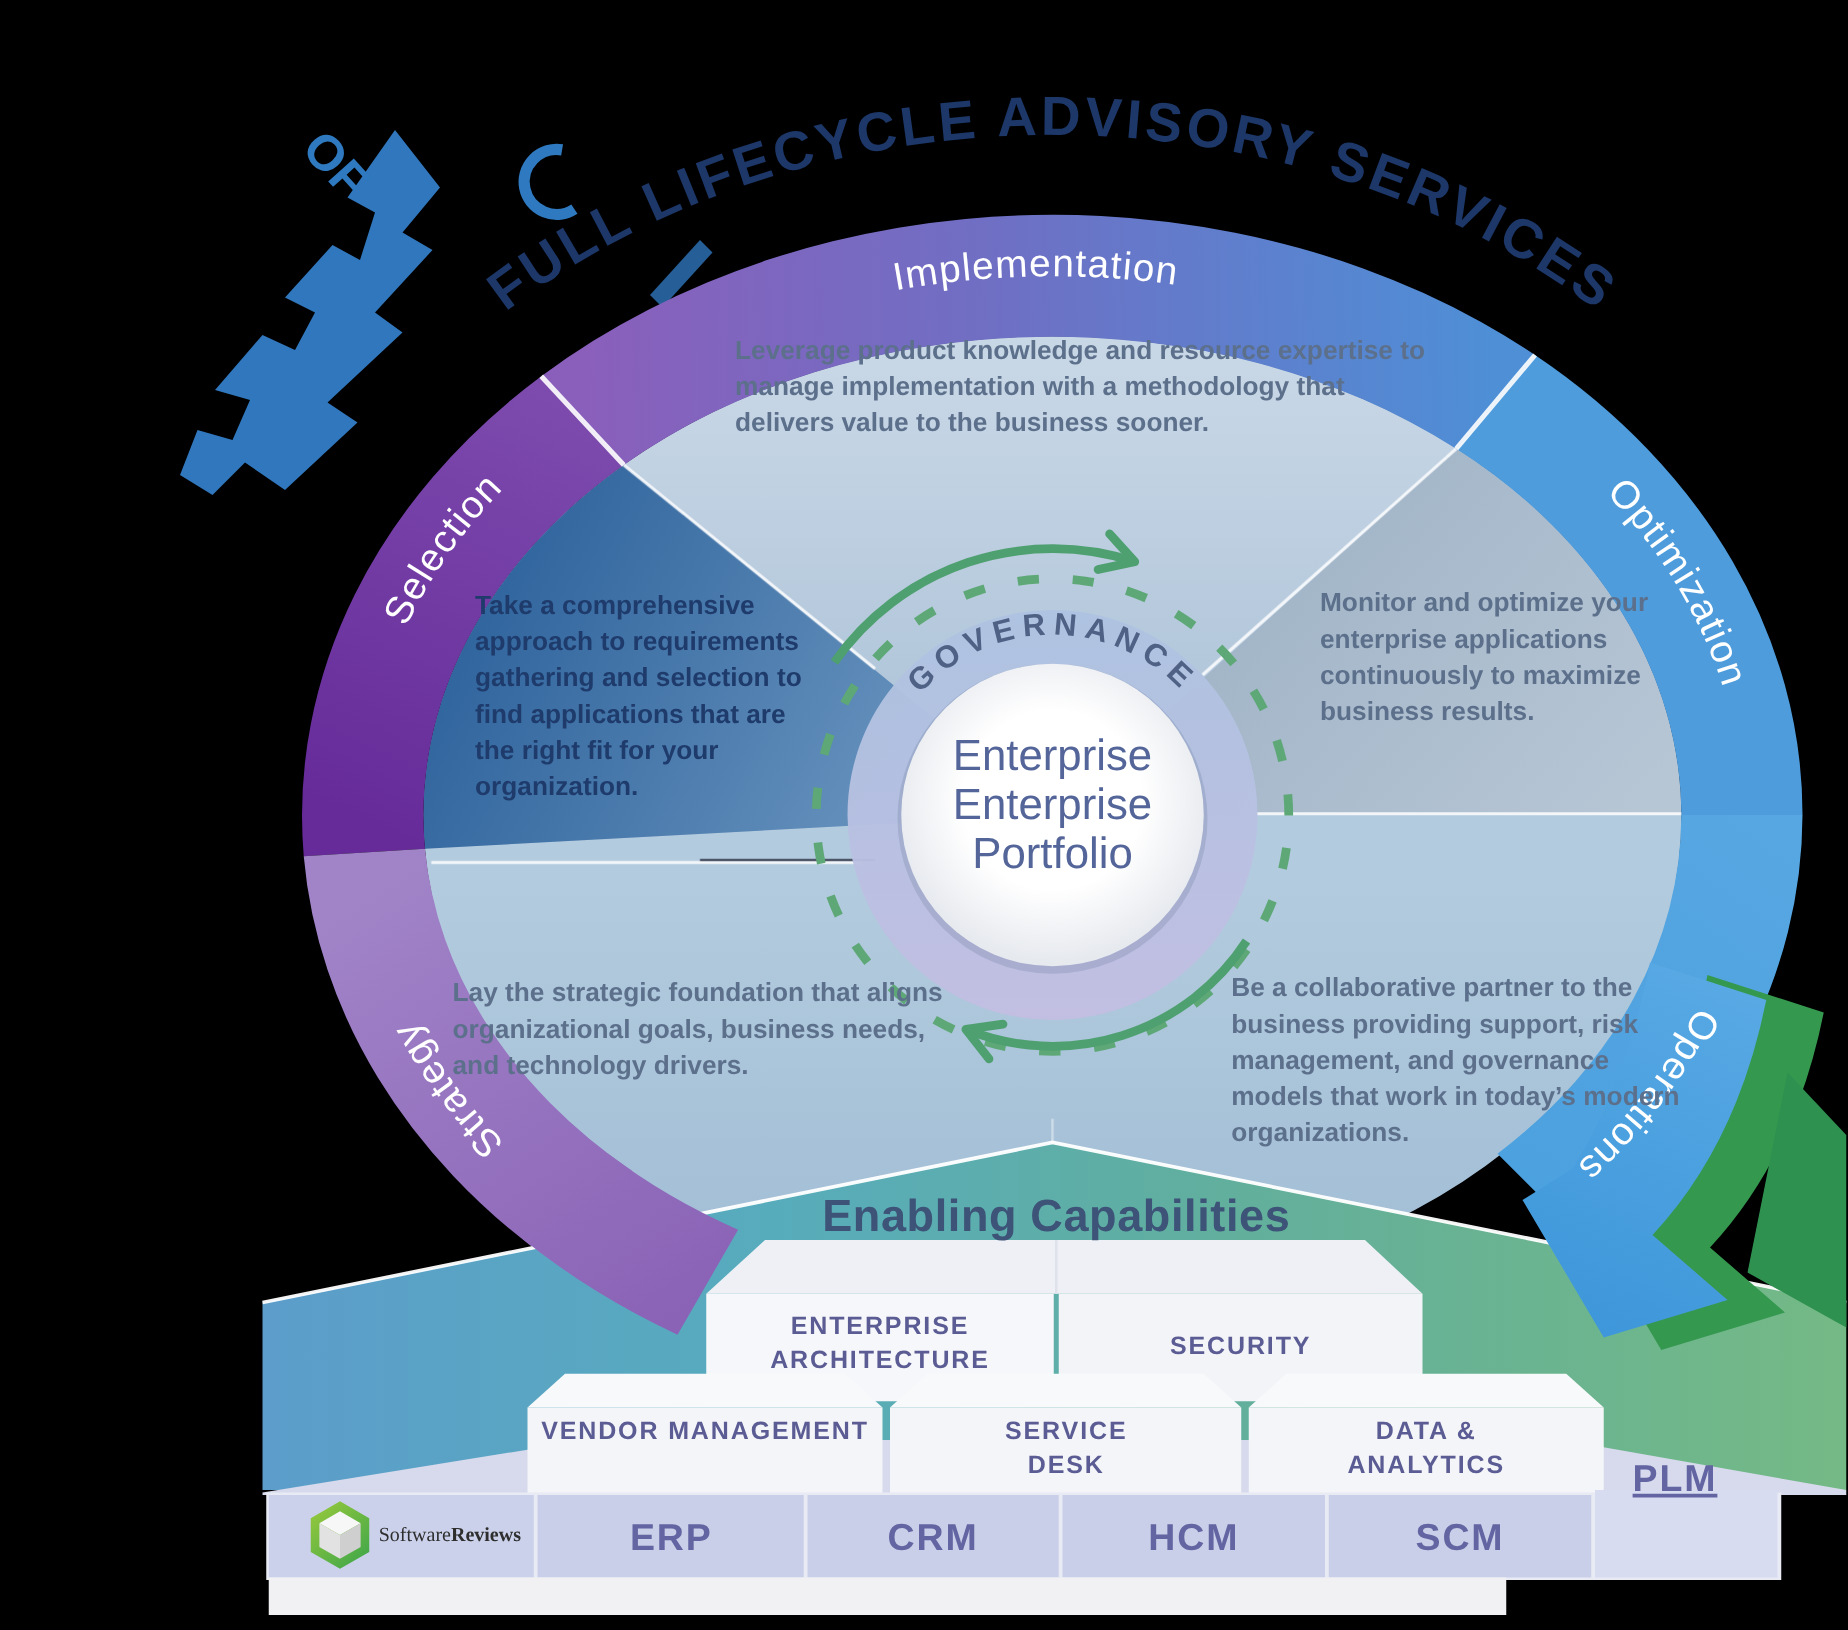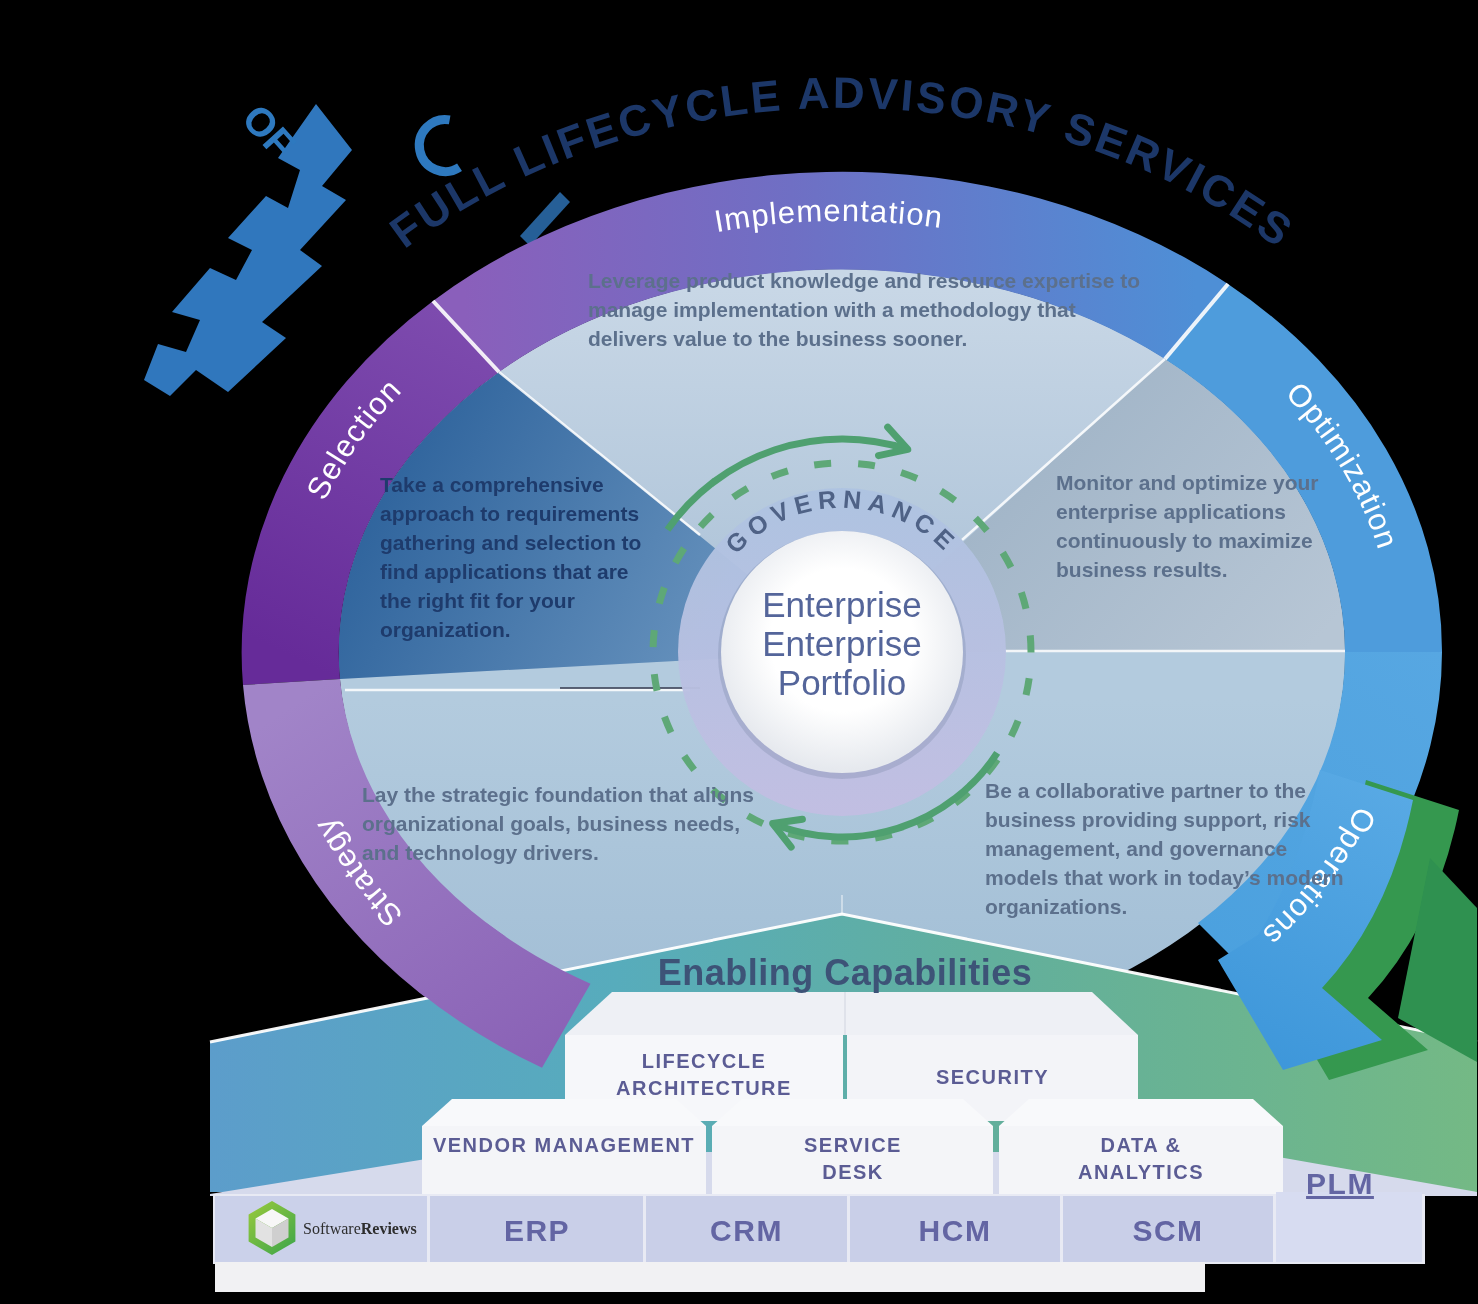--- a/index.html
+++ b/index.html
@@ -213,21 +213,21 @@
 <div class="txt desc" style="left:362px;top:780px;width:420px;">Lay the strategic foundation that aligns organizational goals, business needs, and technology drivers.</div>
 
 <div class="txt desc" style="left:985px;top:776px;width:362px;">Be a collaborative partner to the business providing support, risk management, and governance models that work in today’s modern organizations.</div>
 
 <div class="txt centerline" style="left:722px;top:585px;">Enterprise</div>
 <div class="txt centerline" style="left:722px;top:624px;">Enterprise</div>
 <div class="txt centerline" style="left:722px;top:663px;">Portfolio</div>
 
 <div class="txt enabling-title" style="left:585px;top:952px;">Enabling Capabilities</div>
 
-<div class="txt blocklabel" style="left:575px;top:1048px;width:258px;">LIFECYCLE ARCHITECTURE</div>
+<div class="txt blocklabel" style="left:575px;top:1048px;width:258px;">ENTERPRISE ARCHITECTURE</div>
 <div class="txt blocklabel" style="left:860px;top:1064px;width:265px;">SECURITY</div>
 
 <div class="txt blocklabel" style="left:432px;top:1132px;width:264px;">VENDOR MANAGEMENT</div>
 <div class="txt blocklabel" style="left:778px;top:1132px;width:150px;">SERVICE DESK</div>
 <div class="txt blocklabel" style="left:1056px;top:1132px;width:170px;">DATA &amp; ANALYTICS</div>
 
 <div class="txt tilelabel" style="left:430px;top:1214px;width:214px;">ERP</div>
 <div class="txt tilelabel" style="left:646px;top:1214px;width:201px;">CRM</div>
 <div class="txt tilelabel" style="left:850px;top:1214px;width:210px;">HCM</div>
 <div class="txt tilelabel" style="left:1063px;top:1214px;width:210px;">SCM</div>

